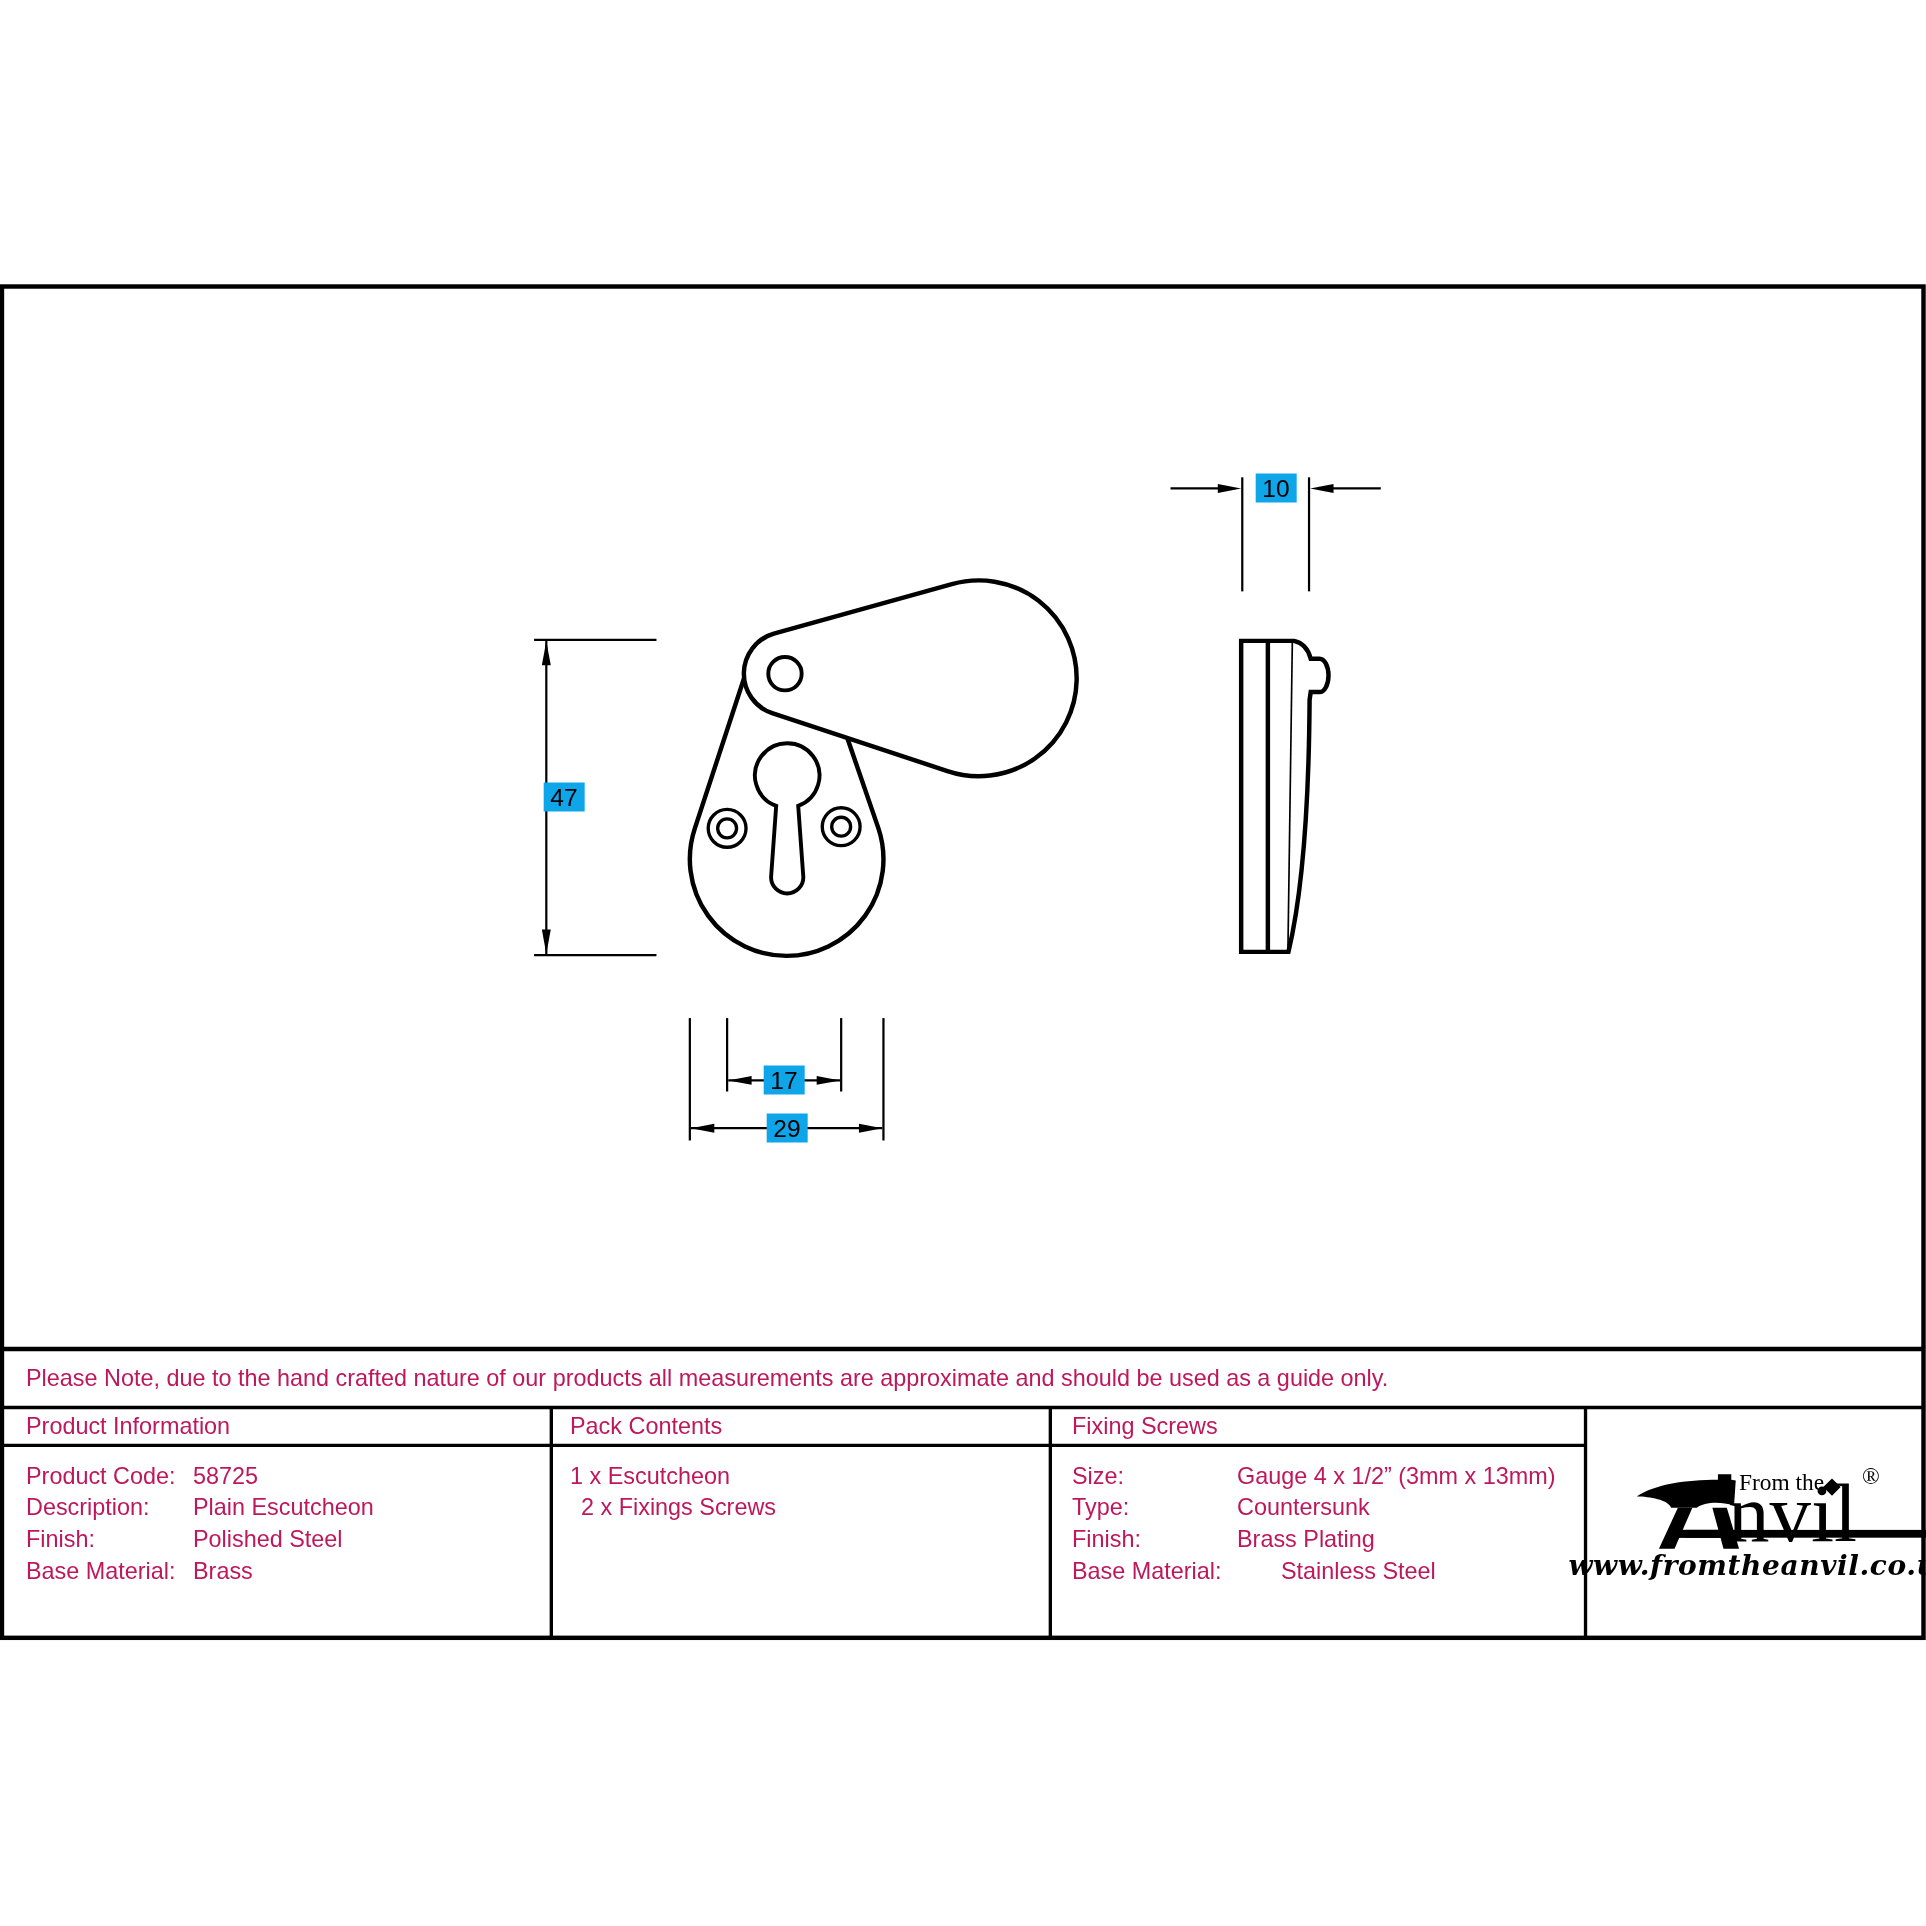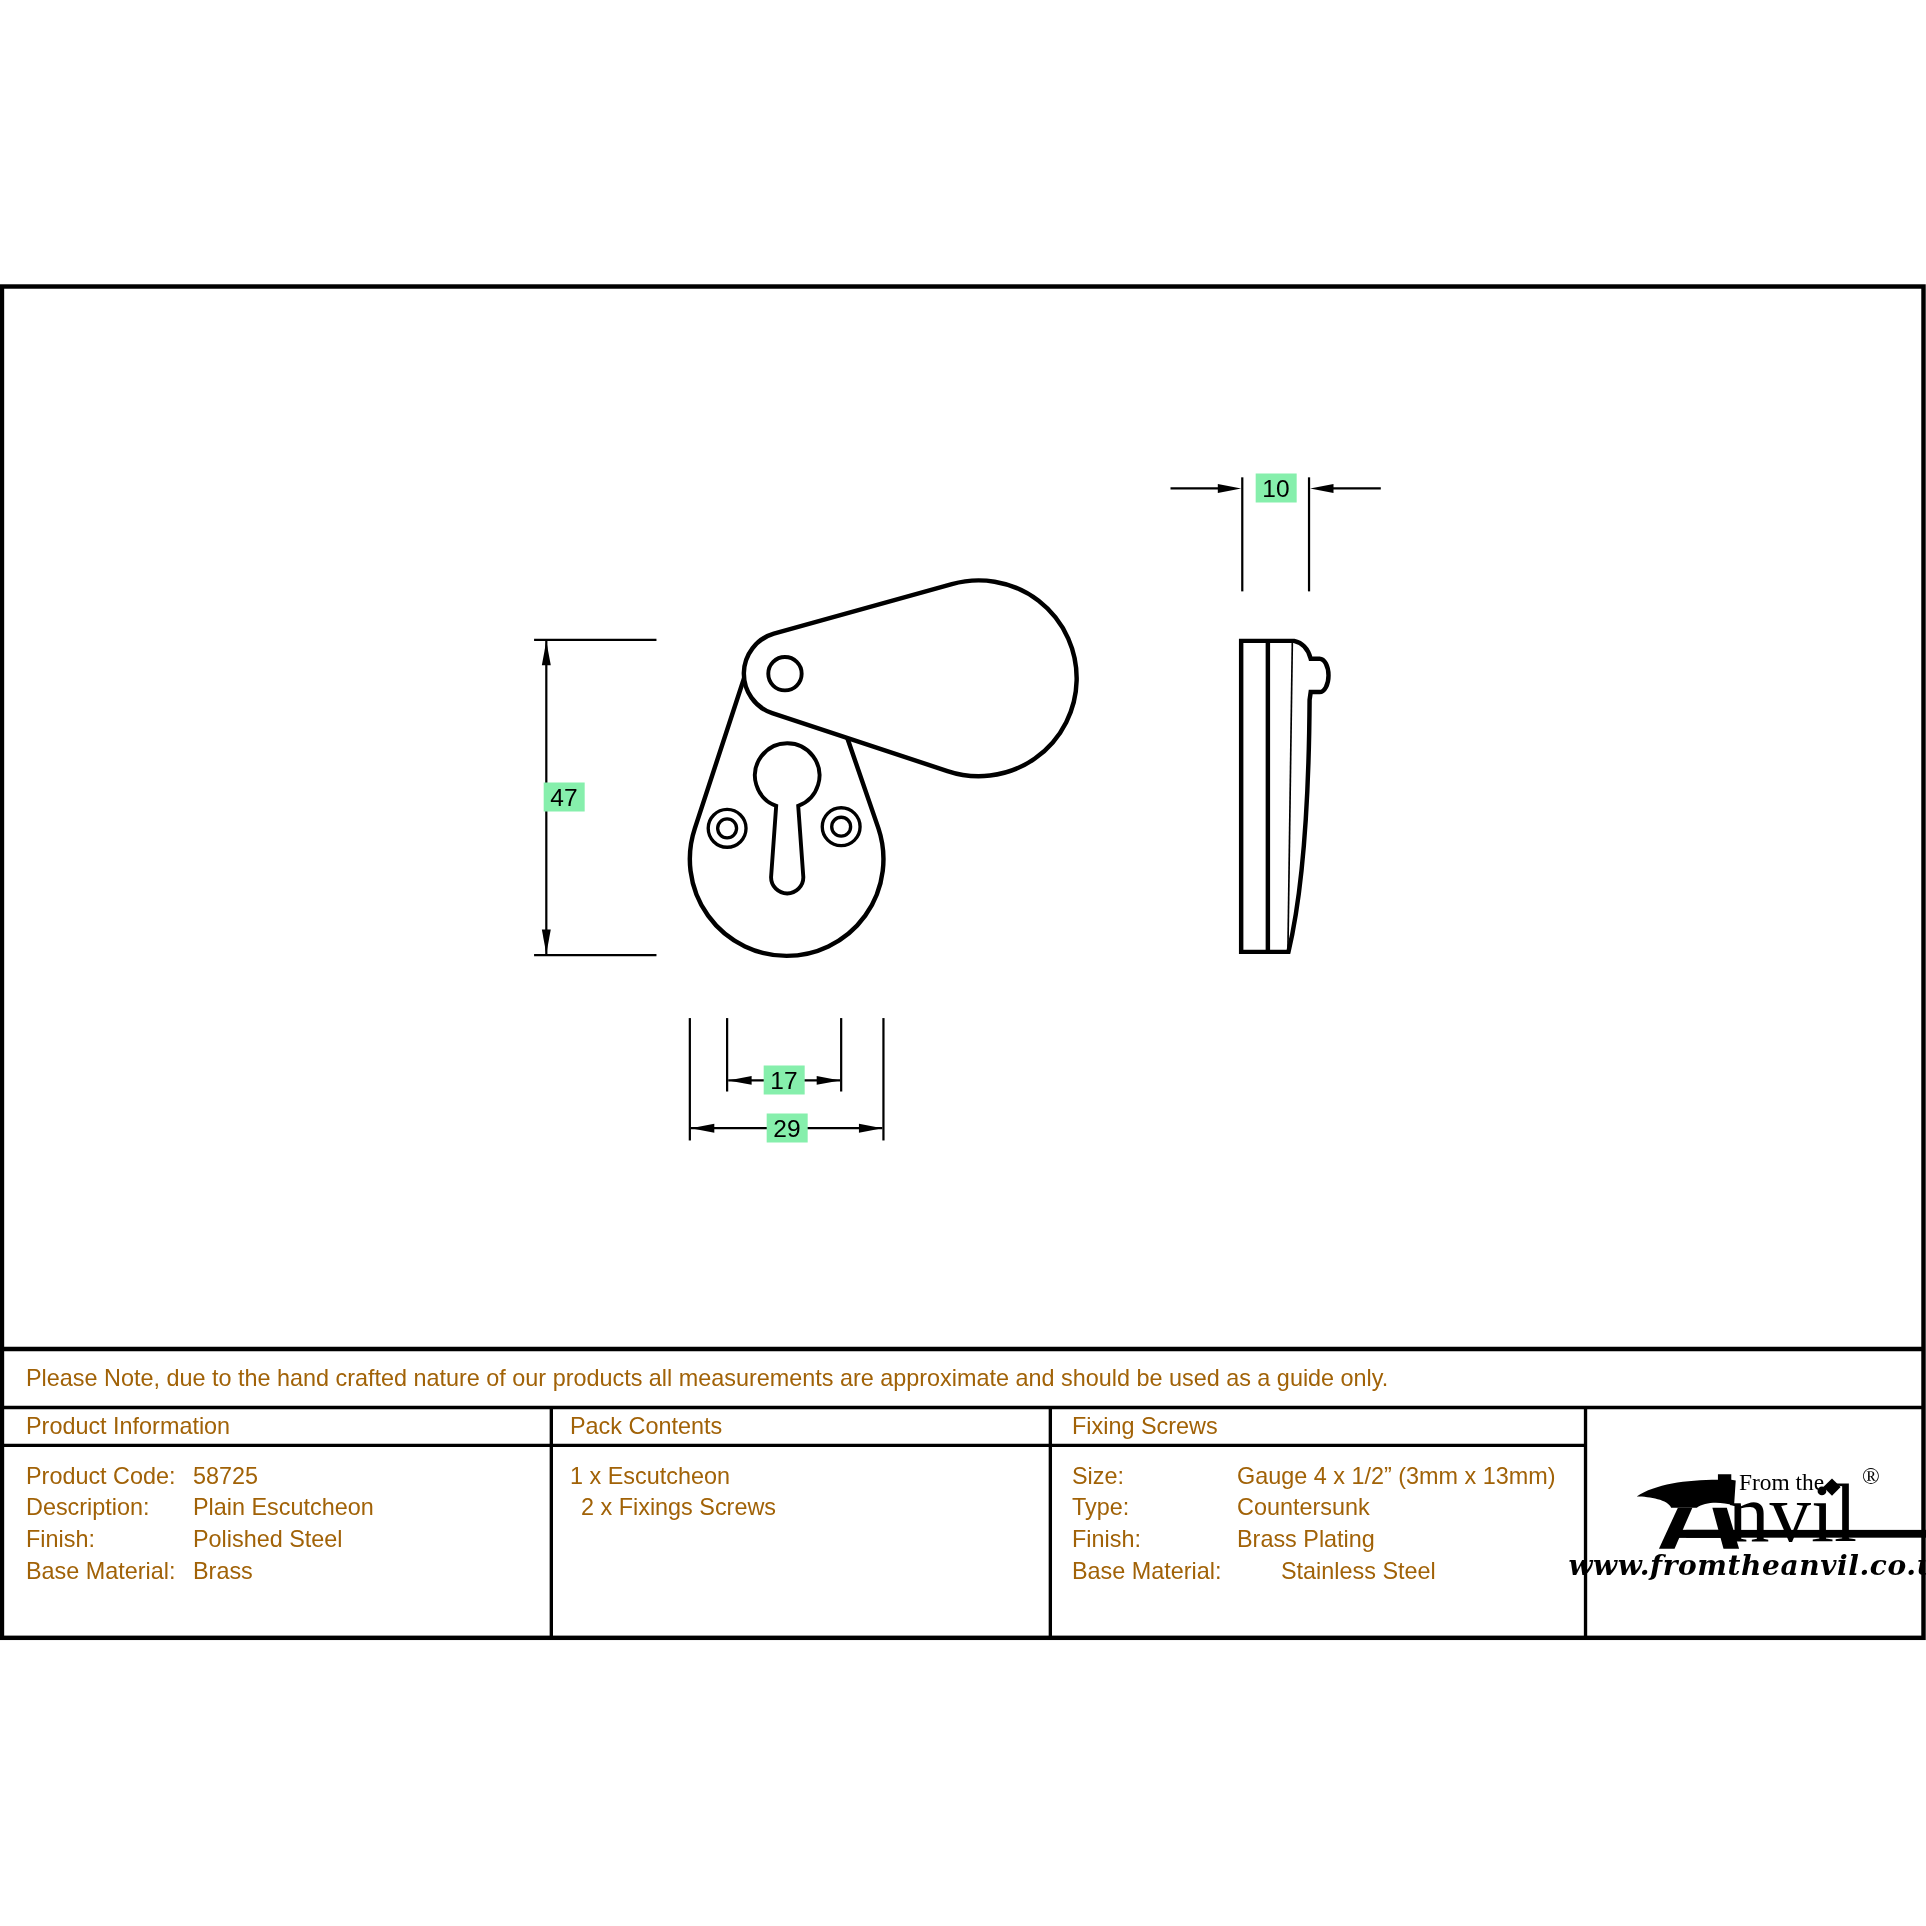--- a/index.html
+++ b/index.html
@@ -1,19 +1,19 @@
 <!DOCTYPE html>
 <html style="font-size:9px"><head>
 <meta charset="utf-8">
 <style>
   html,body{margin:0;padding:0;background:#fff;}
   body{width:1926px;height:1926px;position:relative;font-family:"Liberation Sans",sans-serif;color:#000;}
   svg.layer{position:absolute;left:0;top:0;width:1926px;height:1926px;}
-  .txt{position:absolute;white-space:nowrap;line-height:27px;height:27px;font-size:23.4px;color:#a16207;}
-  .dimlabel{position:absolute;transform:translate(-50%,-50%);background:#86efac;padding:0 6.7px;font-size:24.5px;line-height:29px;white-space:nowrap;}
+  .txt{position:absolute;white-space:nowrap;line-height:27px;height:27px;font-size:23.4px;color:#be185d;}
+  .dimlabel{position:absolute;transform:translate(-50%,-50%);background:#0ea5e9;padding:0 6.7px;font-size:24.5px;line-height:29px;white-space:nowrap;}
   .logo-fromthe{position:absolute;left:1739px;top:1470px;font-family:"Liberation Serif",serif;font-size:23.4px;line-height:24.5px;white-space:nowrap;}
   .logo-nvil{position:absolute;left:1728px;top:1472px;font-family:"Liberation Serif",serif;font-size:83px;line-height:83px;white-space:nowrap;}
   .logo-reg{position:absolute;left:1862px;top:1465px;font-family:"Liberation Serif",serif;font-size:23.4px;line-height:23.4px;}
   .logo-url{position:absolute;left:1763px;top:1550px;transform:translateX(-50%);font-family:"DejaVu Serif",serif;font-style:italic;font-weight:bold;font-size:28px;line-height:31px;letter-spacing:0.6px;white-space:nowrap;}
 </style>
 </head>
 <body>
 
 <svg class="layer" viewBox="0 0 3462 3462" aria-hidden="true">
 

